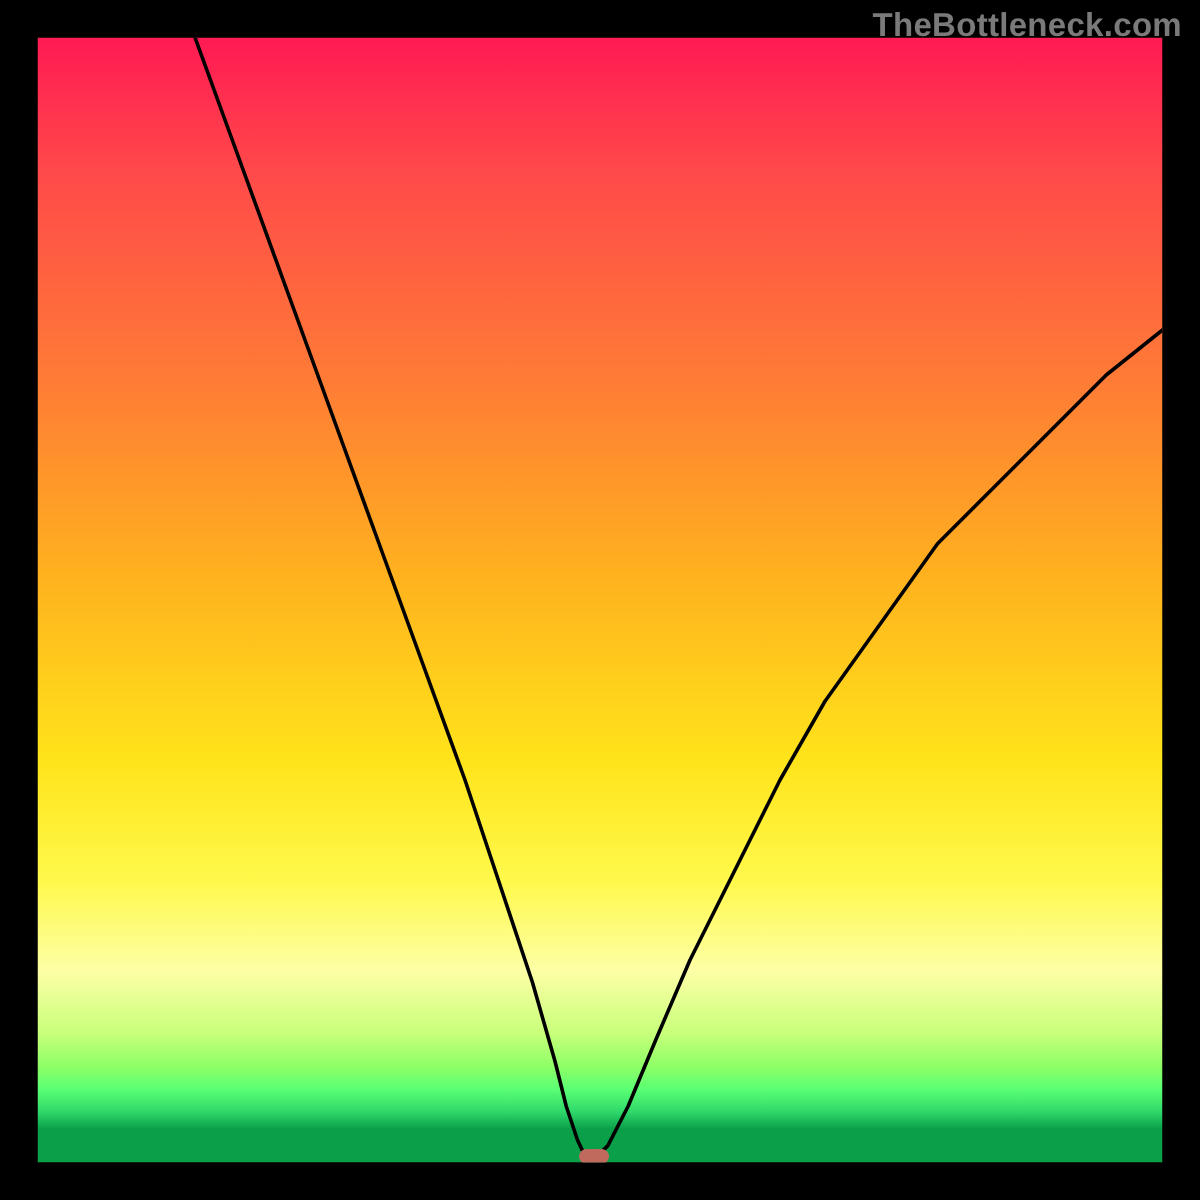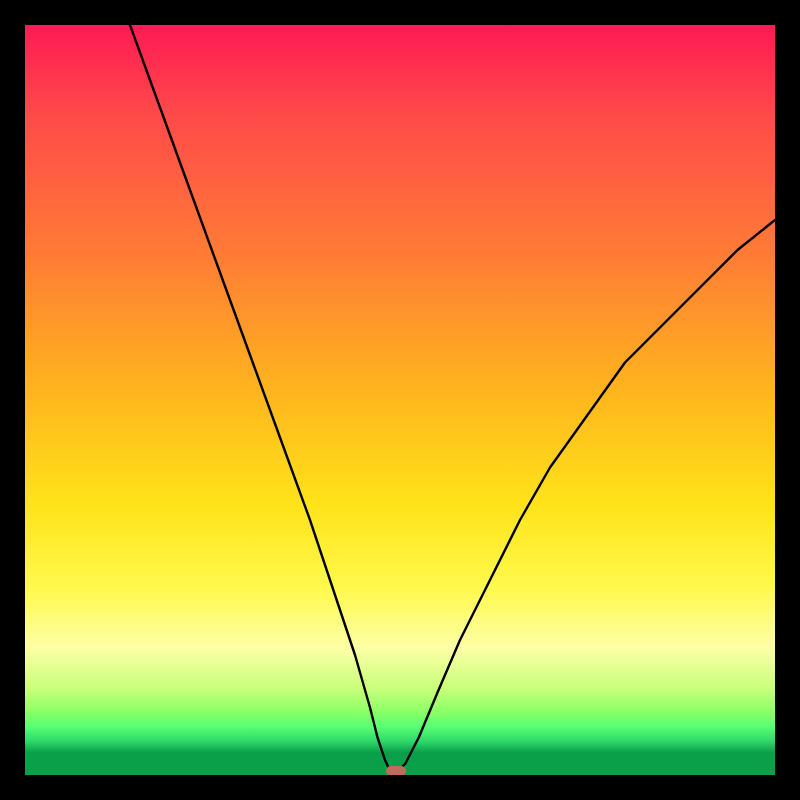--- a/index.html
+++ b/index.html
@@ -77,20 +77,21 @@
     height: 10px;
     background: #c06a5e;
     border-radius: 5px;
     z-index: 30;
   }
 </style>
 </head>
 <body>
 
 <div class="stage">
+  <div class="watermark">TheBottleneck.com</div>
 
   <div class="plot">
     <div class="grad"></div>
 
     <svg class="curve" viewBox="0 0 750 750" preserveAspectRatio="none">
       <path d="M105.00 0.00 L135.00 82.50 L165.00 165.00 L195.00 247.50 L225.00 330.00 L255.00 412.50 L285.00 495.00 L307.50 562.50 L330.00 630.00 L345.00 682.50 L352.50 712.50 L360.00 735.00 L365.25 746.25 L372.75 746.25 L380.25 738.75 L393.75 712.50 L412.50 667.50 L435.00 615.00 L465.00 555.00 L495.00 495.00 L525.00 442.50 L562.50 390.00 L600.00 337.50 L637.50 300.00 L675.00 262.50 L712.50 225.00 L750.00 195.00" fill="none" stroke="#000" stroke-width="2.4" stroke-linecap="round" stroke-linejoin="round"></path>
     </svg>
 
     <div class="pill" style="left: 361.25px; top: 741.25px; background: rgb(192, 106, 94);"></div>
   </div>

